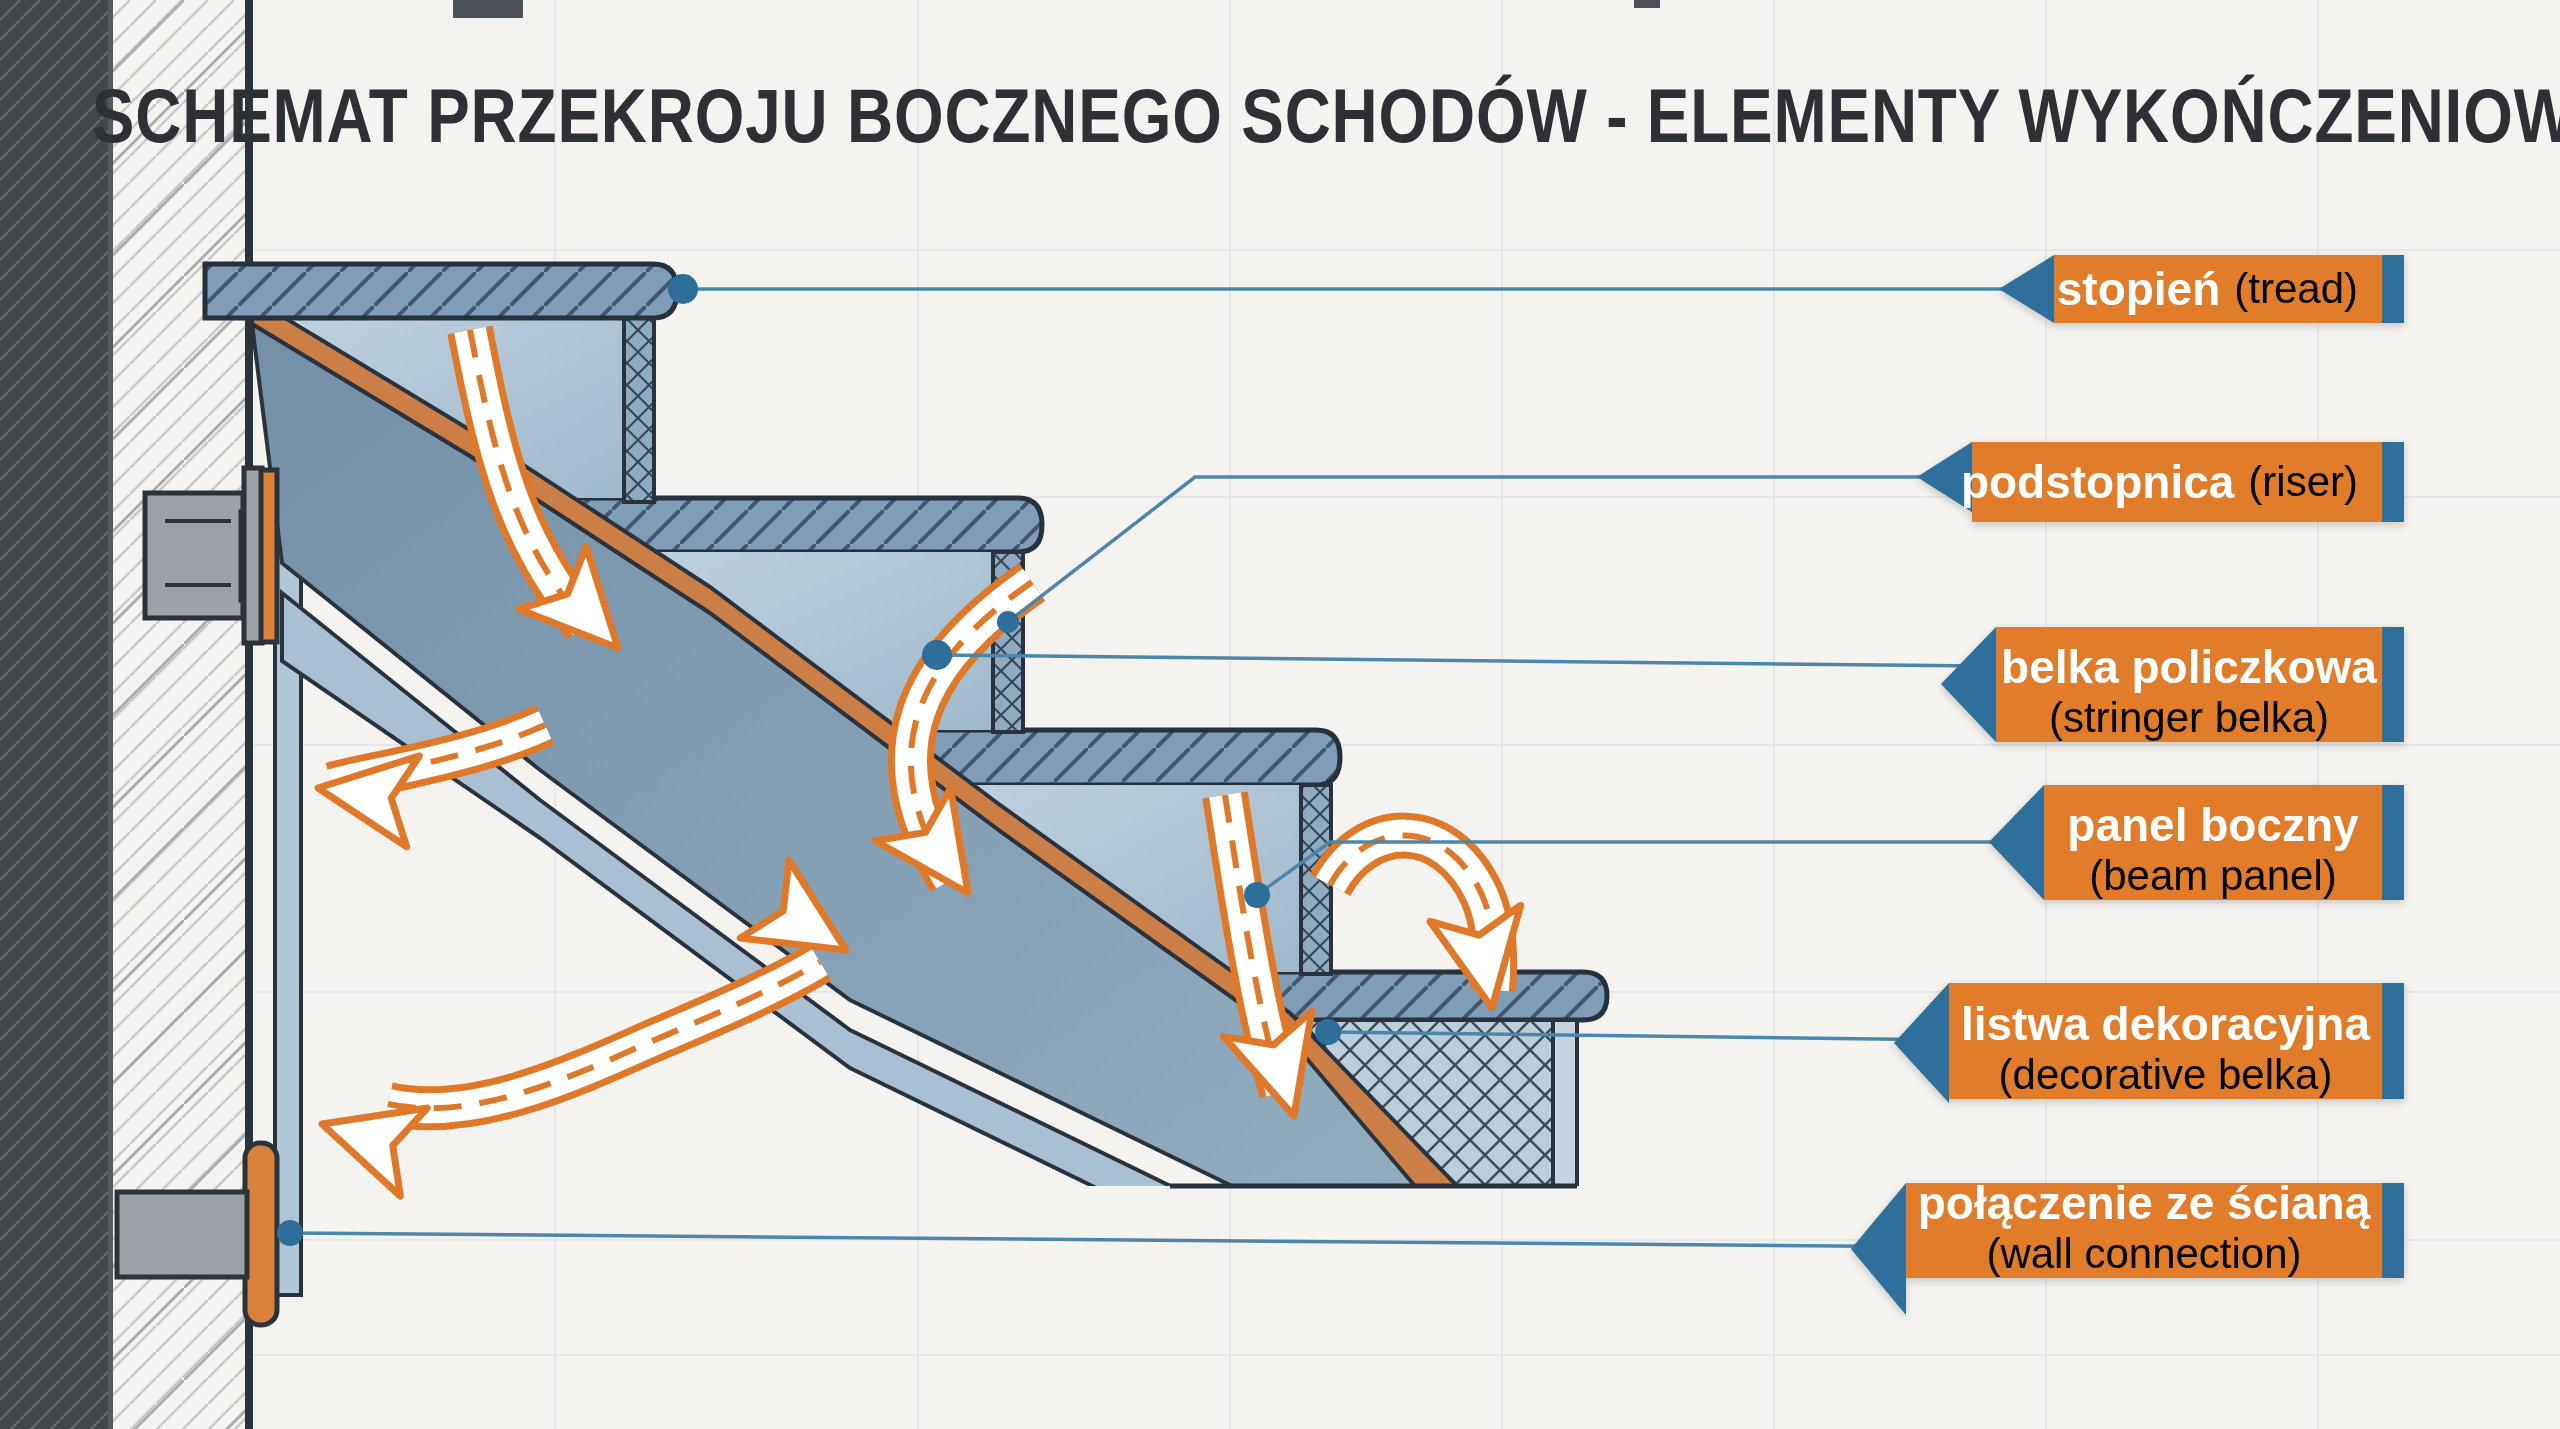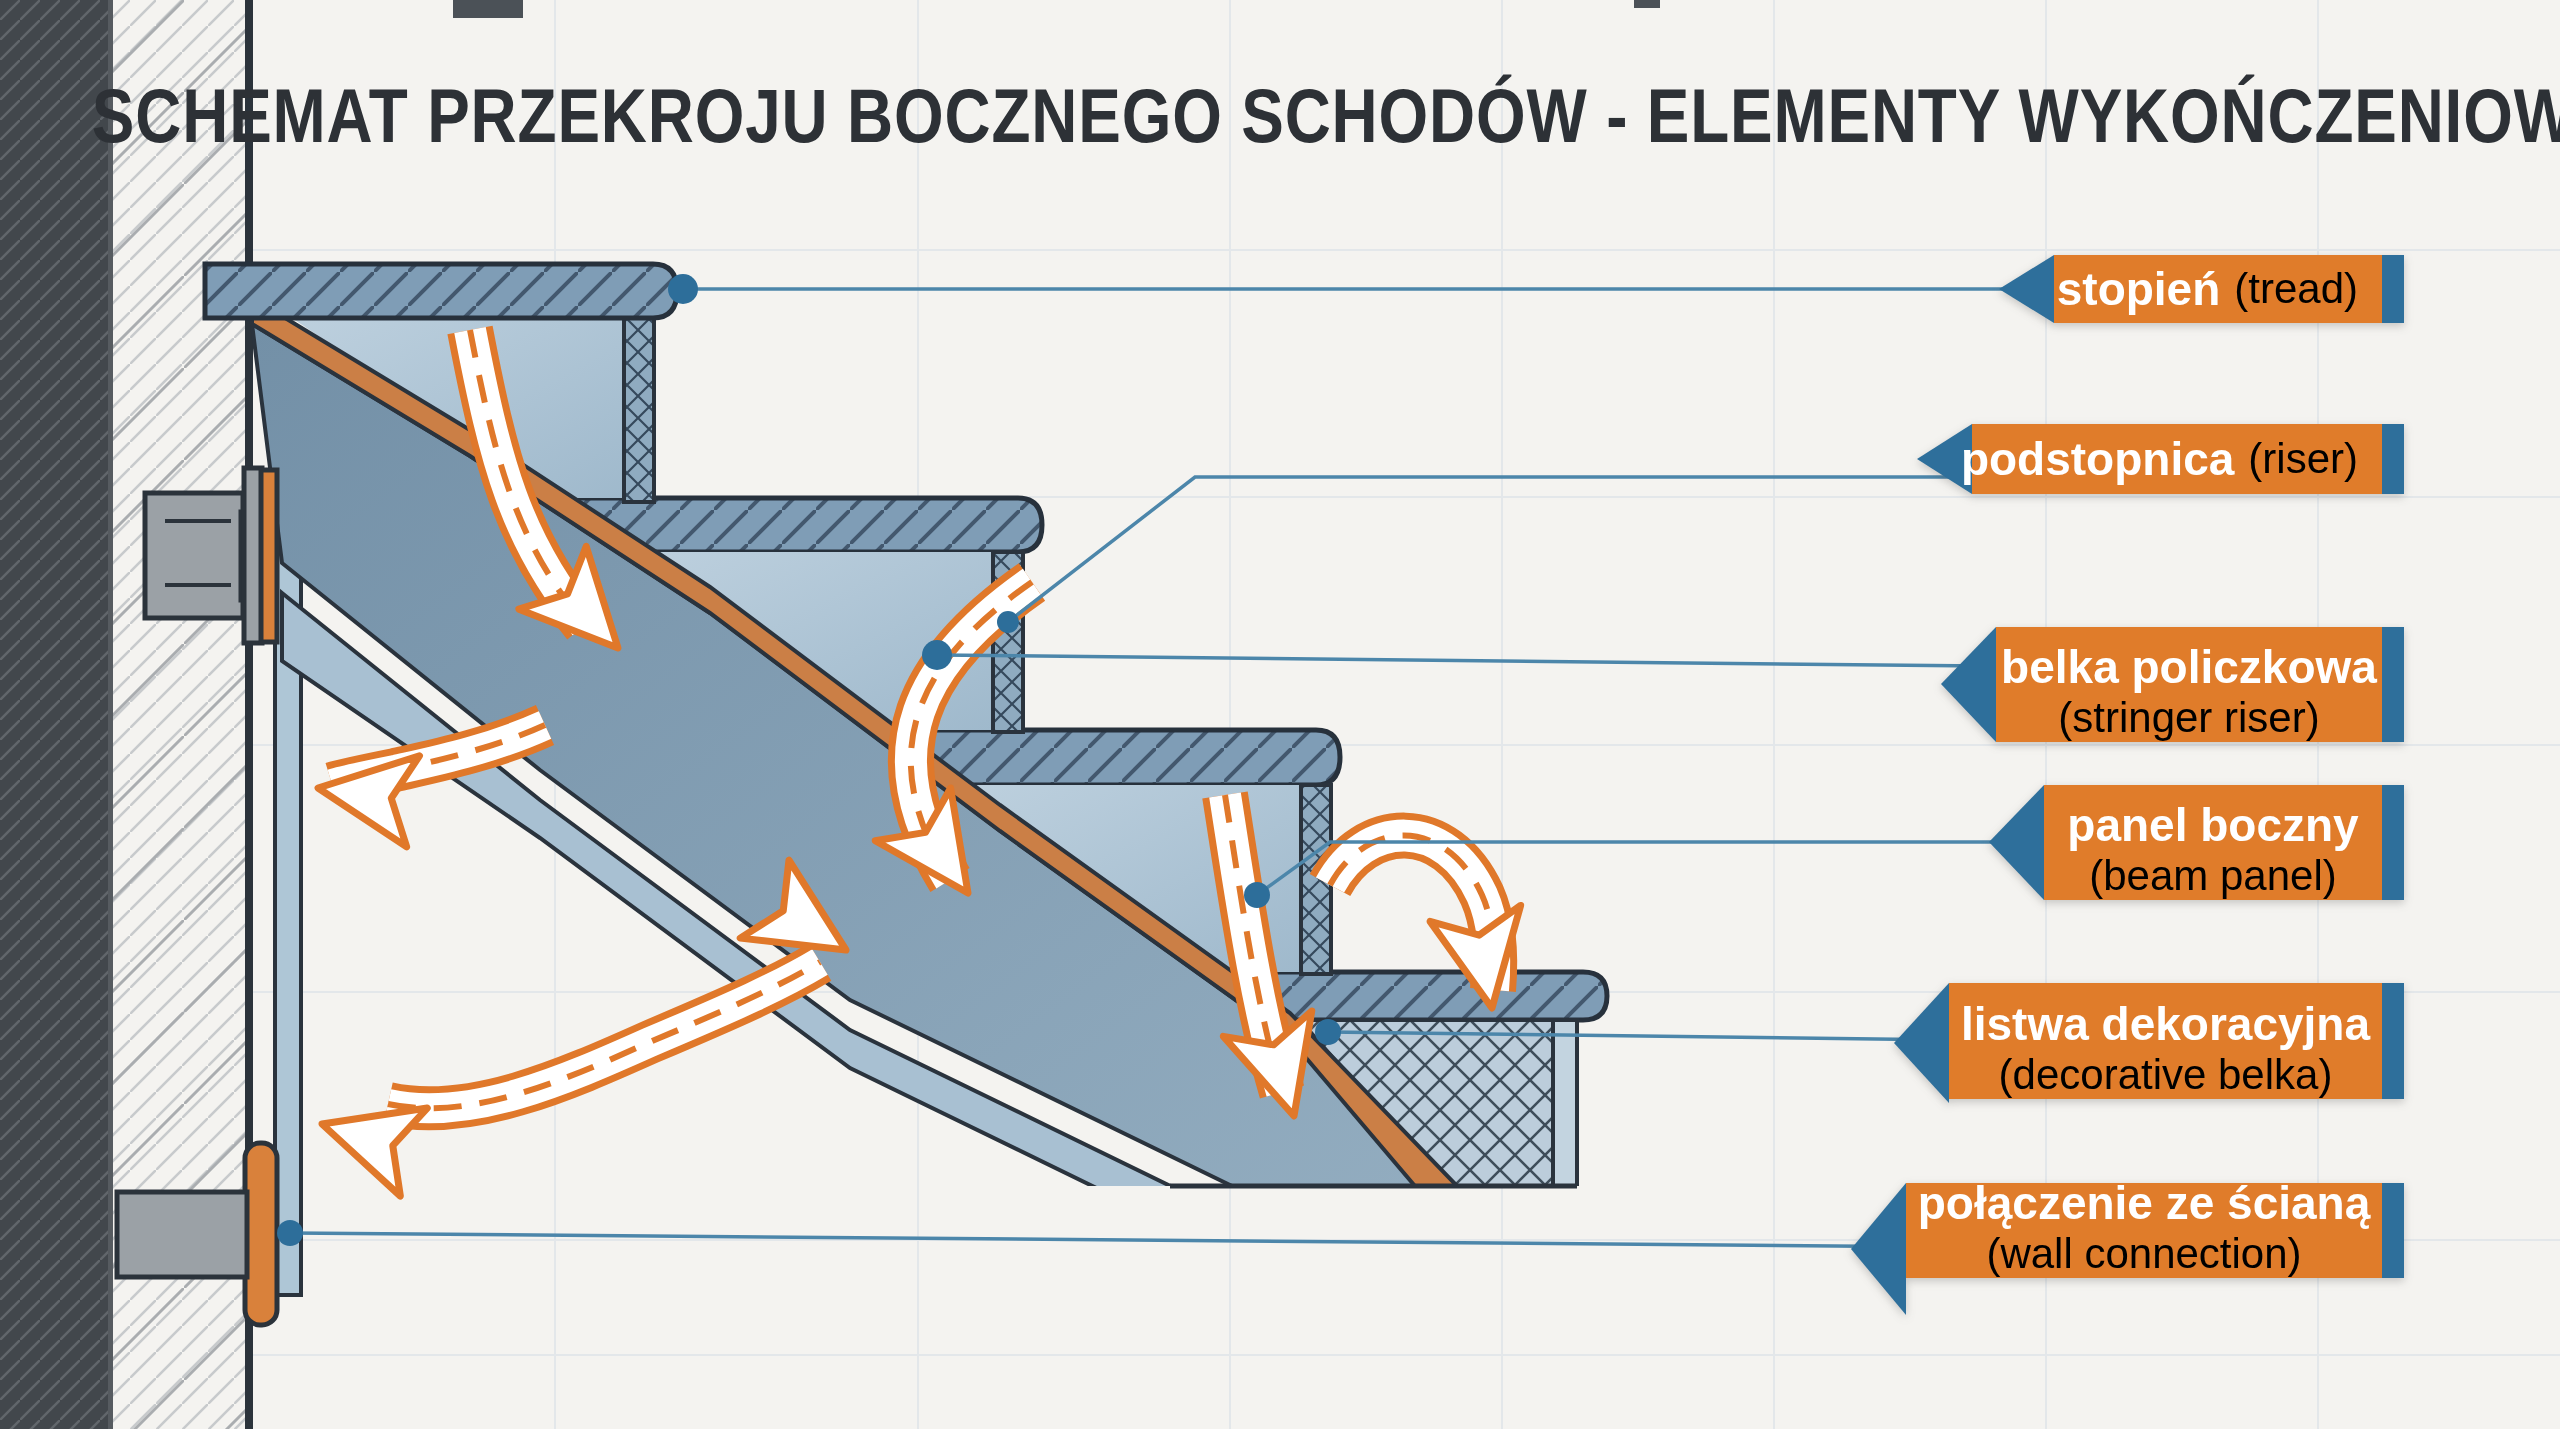--- a/index.html
+++ b/index.html
@@ -13,21 +13,21 @@
     filter:drop-shadow(0 3px 4px rgba(60,60,60,.25));}
   .badge .tri{width:0;height:0;border-style:solid;border-color:transparent;}
   .badge .body{background:#e07c2a;color:#ffffff;display:flex;flex-direction:column;
     align-items:center;justify-content:flex-end;padding:0 24px;}
   .badge .bar{width:22px;background:#2e6f9b;}
   .badge .pl{font-weight:700;font-size:46px;line-height:1.15;white-space:nowrap;}
   .badge .en{font-weight:400;font-size:42px;line-height:1.15;white-space:nowrap;color:#000000;}
   .badge.single .body{flex-direction:row;gap:14px;}
   
   #b1{top:255px;height:68px;}  #b1 .tri{border-width:34px 55px 34px 0;border-right-color:#2e6f9b;} #b1 .body{width:280px;}
-  #b2{top:424px;height:70px;}  #b2 .tri{border-width:35px 55px 35px 0;border-right-color:#2e6f9b;} #b2 .body{width:362px;}
+  #b2{top:442px;height:80px;}  #b2 .tri{border-width:35px 55px 35px 0;border-right-color:#2e6f9b;} #b2 .body{width:362px;}
   #b3{top:612px;height:115px;margin-top:15px;} #b3 .tri{border-width:57px 55px 58px 0;border-right-color:#2e6f9b;} #b3 .body{width:338px;}
   #b4{top:785px;height:115px;} #b4 .tri{border-width:57px 55px 58px 0;border-right-color:#2e6f9b;} #b4 .body{width:290px;}
   #b5{top:983px;height:116px;} #b5 .tri{border-width:60px 55px 60px 0;border-right-color:#2e6f9b;} #b5 .body{width:385px;}
   #b6{top:1183px;height:95px;}#b6 .tri{border-width:66px 55px 66px 0;border-right-color:#2e6f9b;} #b6 .body{width:428px;}
 </style>
 </head>
 <body>
 
 <div class="stage">
 
@@ -207,21 +207,21 @@
         <span class="pl">podstopnica</span>
     <span class="en">(riser)</span>
       </div>
   <div class="bar"></div>
 </div>
 
 <div class="badge" id="b3">
   <div class="tri"></div>
   <div class="body">
         <span class="pl">belka policzkowa</span>
-    <span class="en">(stringer riser)</span>
+    <span class="en">(stringer belka)</span>
       </div>
   <div class="bar"></div>
 </div>
 
 <div class="badge" id="b4">
   <div class="tri"></div>
   <div class="body">
         <span class="pl">panel boczny</span>
     <span class="en">(beam panel)</span>
       </div>

